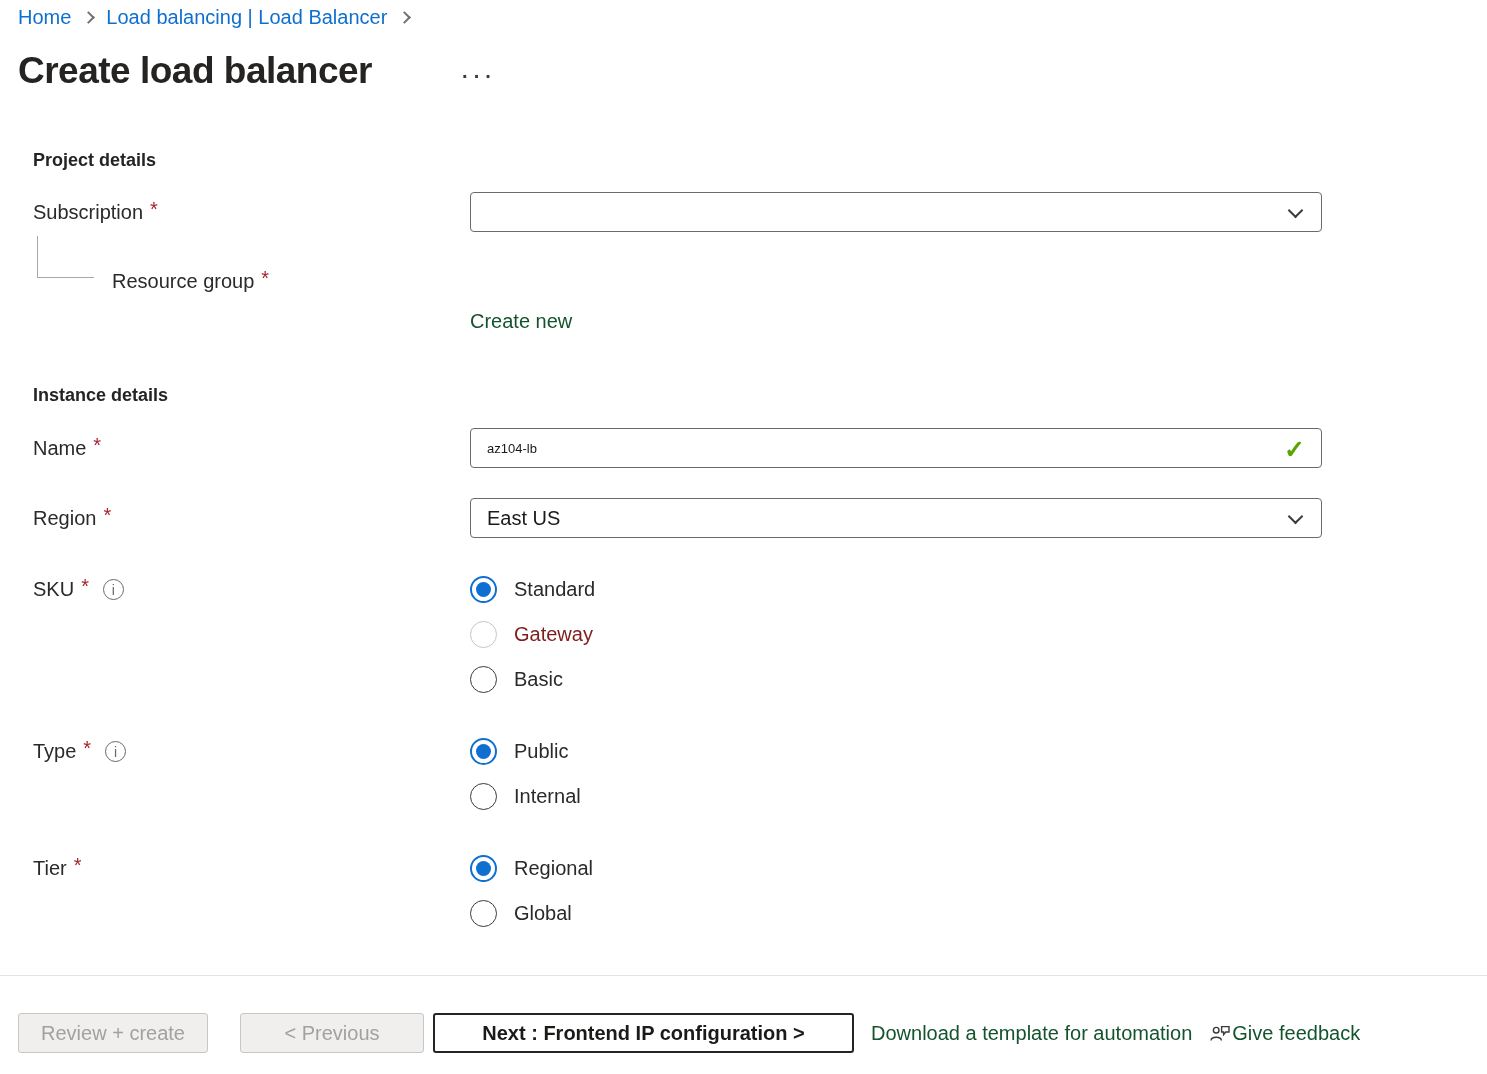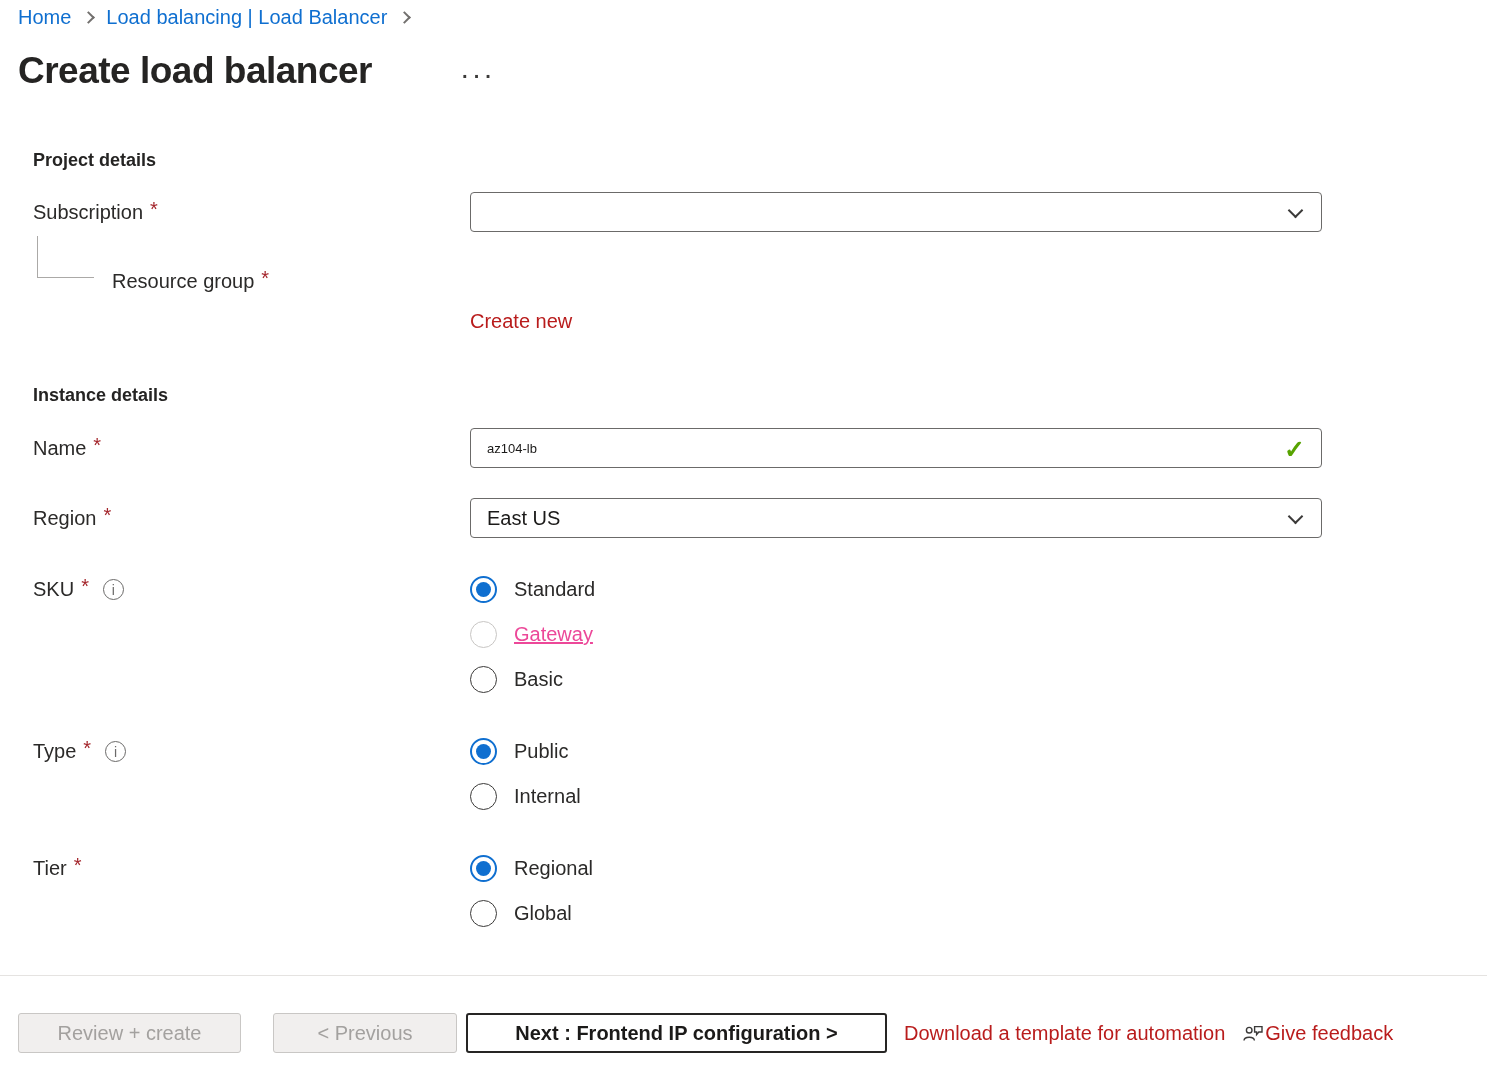--- a/index.html
+++ b/index.html
@@ -35,56 +35,56 @@
 
   .field { height:40px; border:1px solid #6b6a69; border-radius:4px; background:#fff;
            display:flex; align-items:center; padding:0 16px; font-size:20px; color:#1b1a19;
            position:relative; cursor:pointer; }
   .field.modified { border-color:#8a2da5; }
   .chev { width:11px; height:11px; border-right:2px solid #3b3a39; border-bottom:2px solid #3b3a39;
           transform:rotate(45deg); position:absolute; right:20px; top:12px; }
   .check { position:absolute; right:16px; top:6px; color:#57a300; font-size:25px; font-weight:bold; }
   .name-input { border:none; outline:none; flex:1; font-size:13px; font-family:inherit; color:#1b1a19; background:transparent; padding:0; height:100%; }
 
-  .link { color:#b91c1c; font-size:20px; display:inline-block; }
+  .link { color:#14532d; font-size:20px; display:inline-block; }
   .create-new { margin:9px 0 0 437px; }
 
   
   .project-rows { position:relative; }
   .connector { position:absolute; left:4px; top:44px; width:57px; height:42px;
                border-left:1px solid #aba9a7; border-bottom:1px solid #aba9a7; }
   .indent { padding-left:79px; }
 
   
   .opts { display:flex; flex-direction:column; }
   .opt { display:flex; align-items:center; gap:17px; height:45px; cursor:pointer; }
   .radio { width:27px; height:27px; border:1.5px solid #3b3a39; border-radius:50%; position:relative; flex:none; background:#fff; }
   .opt.selected .radio { border:2px solid #0f6fd0; }
   .opt.selected .radio::after { content:''; position:absolute; inset:4px; background:#0f6fd0; border-radius:50%; }
   .opt.disabled .radio { border:1.5px solid #c8c6c4; }
-  .opt.disabled .opt-label { color:#ec4899;text-decoration:underline; }
+  .opt.disabled .opt-label { color:#7f1d1d; }
   .opt-label { font-size:20px; color:#2b2a29; }
 
   
   .mt-sub { margin-top:21px; }
   .mt-rg { margin-top:29px; }
   .mt-instance { margin-top:52px; }
   .mt-name { margin-top:22px; }
   .mt-region { margin-top:30px; }
   .mt-sku { margin-top:29px; }
   .mt-type { margin-top:27px; }
   .mt-tier { margin-top:27px; }
 
   
   .footer { position:absolute; top:975px; left:0; width:1487px; border-top:1px solid #e5e3e1; background:#fff; }
   .footer-inner { display:flex; align-items:center; margin:37px 18px 0 18px; }
   .btn { height:40px; font-size:20px; font-family:inherit; border-radius:3px; display:flex;
          align-items:center; justify-content:center; cursor:pointer; background:#fff; }
   .btn-disabled { background:#f1efee; border:1px solid #c9c7c5; color:#a3a19f; cursor:default; }
-  .btn-review { width:223px; }
+  .btn-review { width:190px; }
   .btn-previous { width:184px; margin-left:32px; }
   .btn-next { width:421px; margin-left:9px; border:2px solid #262524; color:#1b1a19; font-weight:700; }
   .footer-link { margin-left:17px; }
   .feedback { margin-left:17px; display:inline-flex; align-items:center; }
   .feedback-icon { display:inline-flex; margin-right:1px; }
 </style>
 </head>
 <body>
 
 <nav class="breadcrumb">

